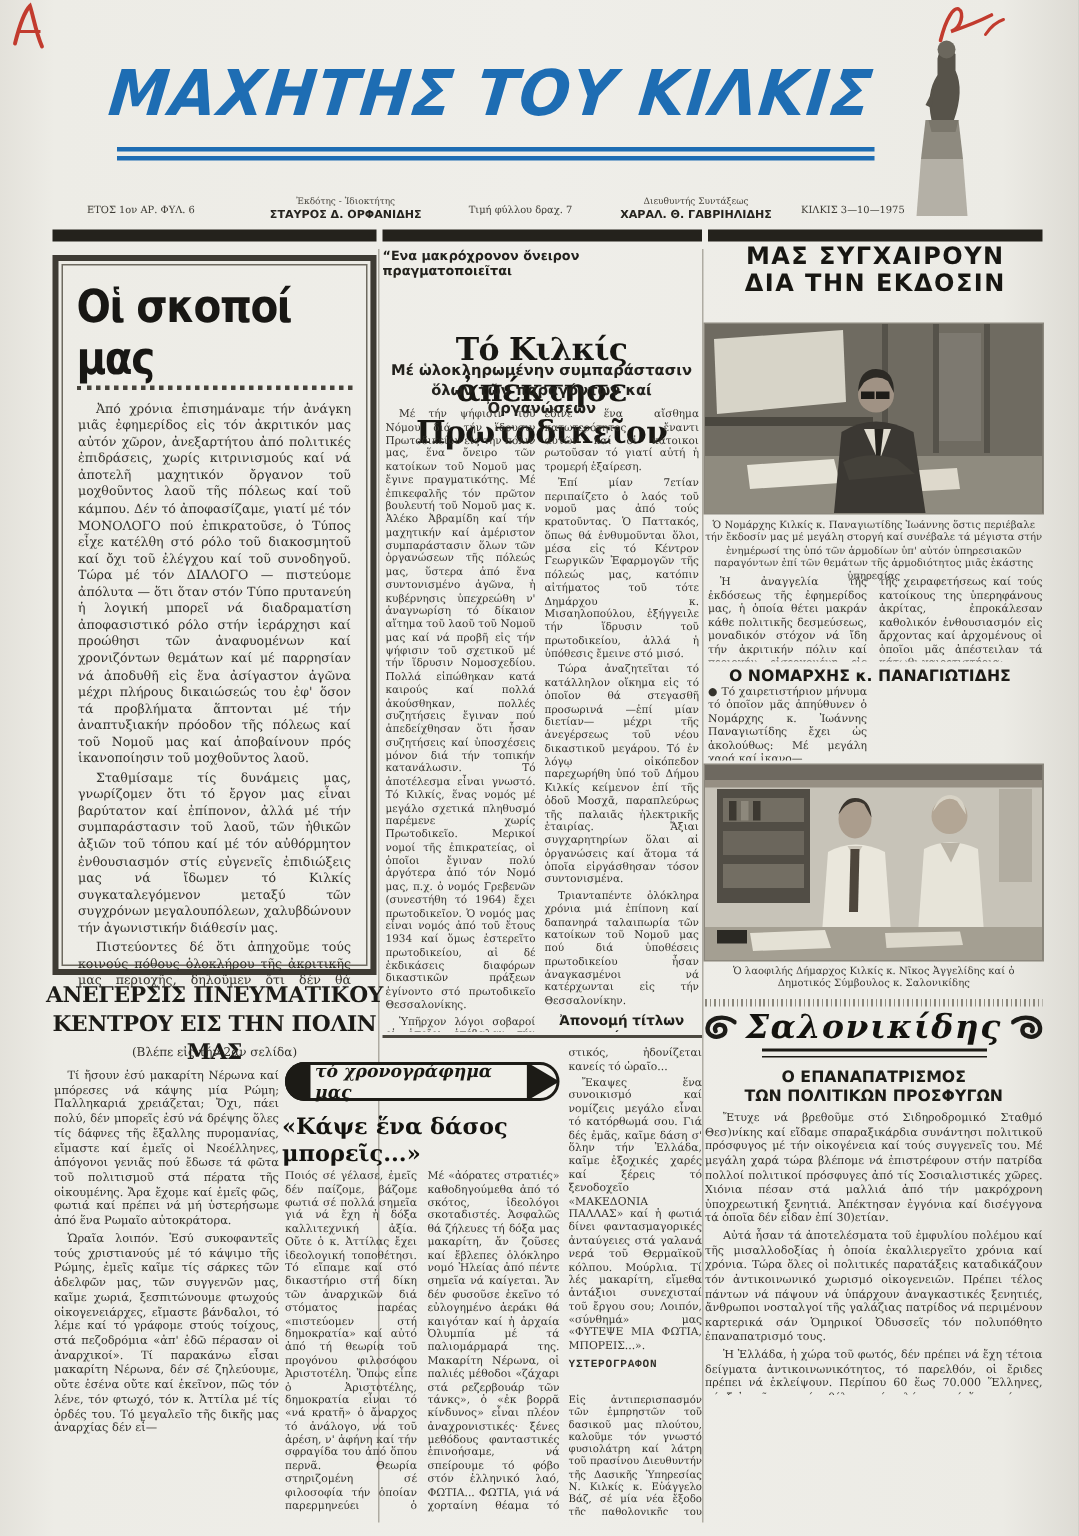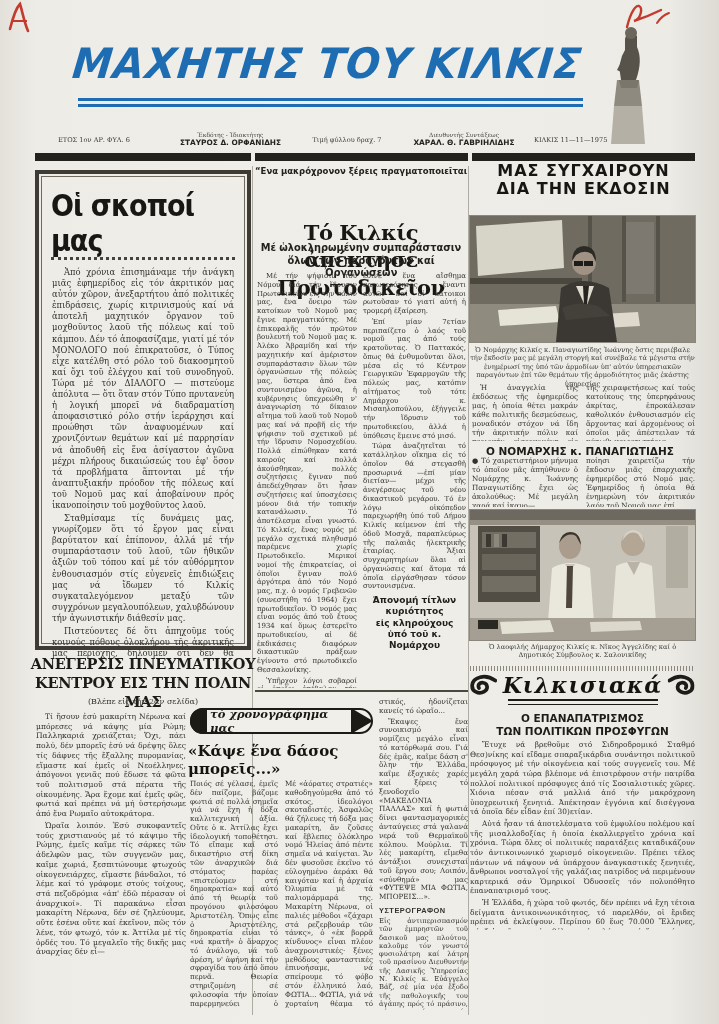--- a/index.html
+++ b/index.html
@@ -74,22 +74,22 @@
   .chron-col p{margin:0 0 2px;text-indent:9px;}
   .chron-col1{left:36px;top:712px;width:150px;height:296px;font-size:7.6px;line-height:1.28;}
   .pen-box{left:190px;top:708px;width:183px;height:26px;border:2px solid #1c1b16;border-radius:13px;
     box-sizing:border-box;background:#f0efe9;}
   .pen-cap{position:absolute;left:-2px;top:-2px;width:17px;height:26px;background:#1c1b16;border-radius:13px 0 0 13px;}
   .pen-nib{position:absolute;right:-2px;top:-2px;width:22px;height:26px;background:#1c1b16;
     clip-path:polygon(0 0,100% 50%,0 100%);}
   .pen-label{position:absolute;left:18px;right:22px;top:0;bottom:0;display:flex;align-items:center;justify-content:center;
     font-style:italic;font-weight:bold;font-size:11.5px;color:#191812;}
   .chron-title{left:188px;top:742px;width:186px;text-align:left;font-weight:bold;font-size:15px;color:#14130f;}
-  .ps-label{font-family:Liberation Sans, sans-serif;font-weight:bold;font-size:7.4px;letter-spacing:0.5px;
-    text-indent:0 !important;margin:4px 0 2px !important;}
+  .ps-label{font-family:Liberation Mono, monospace;font-weight:bold;font-size:7.4px;letter-spacing:0.5px;
+    text-indent:0 !important;margin:4px 0 14px !important;}
 </style>
 </head>
 <body>
 
 <div class="page">
 
   <svg class="abs" style="left:4px;top:0;" width="30" height="34" viewBox="0 0 30 34">
     <path d="M6,29 C10,13 14,6 16,4 C18,10 20,22 24,31" stroke="#c23b2e" stroke-width="2.6" fill="none" stroke-linecap="round"></path>
     <path d="M9,21 L23,21" stroke="#c23b2e" stroke-width="2" fill="none"></path>
   </svg>
@@ -114,21 +114,21 @@
   <div class="abs info-cell" style="left:58px;width:102px;">ΕΤΟΣ 1ον ΑΡ. ΦΥΛ. 6</div>
   <div class="abs info-cell info-two" style="left:168px;width:125px;">
     <span class="info-role">Ἐκδότης - Ἰδιοκτήτης</span>
     <span class="info-name">ΣΤΑΥΡΟΣ Δ. ΟΡΦΑΝΙΔΗΣ</span>
   </div>
   <div class="abs info-cell" style="left:303px;width:88px;text-align:center;">Τιμή φύλλου δραχ. 7</div>
   <div class="abs info-cell info-two" style="left:398px;width:132px;">
     <span class="info-role">Διευθυντής Συντάξεως</span>
     <span class="info-name">ΧΑΡΑΛ. Θ. ΓΑΒΡΙΗΛΙΔΗΣ</span>
   </div>
-  <div class="abs info-cell" style="left:534px;width:90px;">ΚΙΛΚΙΣ 11—11—1975</div>
+  <div class="abs info-cell" style="left:534px;width:90px;">ΚΙΛΚΙΣ 3—10—1975</div>
 
   <div class="abs black-bar" style="left:35px;width:216px;"></div>
   <div class="abs black-bar" style="left:255px;width:213px;"></div>
   <div class="abs black-bar" style="left:472px;width:223px;"></div>
 
   <div class="abs vrule" style="left:252px;top:166px;height:849px;"></div>
   <div class="abs vrule" style="left:468px;top:166px;height:849px;"></div>
 
   <div class="abs goals-box">
     <div class="goals-title">Οἱ σκοποί μας</div>
@@ -138,33 +138,34 @@
       <p>Σταθμίσαμε τίς δυνάμεις μας, γνωρίζομεν ὅτι τό ἔργον μας εἶναι βαρύτατον καί ἐπίπονον, ἀλλά μέ τήν συμπαράστασιν τοῦ λαοῦ, τῶν ἠθικῶν ἀξιῶν τοῦ τόπου καί μέ τόν αὐθόρμητον ἐνθουσιασμόν στίς εὐγενεῖς ἐπιδιώξεις μας νά ἴδωμεν τό Κιλκίς συγκαταλεγόμενον μεταξύ τῶν συγχρόνων μεγαλουπόλεων, χαλυβδώνουν τήν ἀγωνιστικήν διάθεσίν μας.</p>
       <p>Πιστεύοντες δέ ὅτι ἀπηχοῦμε τούς κοινούς πόθους ὁλοκλήρου τῆς ἀκριτικῆς μας περιοχῆς, δηλοῦμεν ὅτι δέν θά ὀρρωδήσωμε πρό οὐδενός ὅταν μαχόμεθα διά τήν πρόοδον, τό δίκαιον καί τήν Πατρίδα.</p>
 
     </div>
   </div>
 
   <div class="abs aneg-title pre">ΑΝΕΓΕΡΣΙΣ ΠΝΕΥΜΑΤΙΚΟΥ
 ΚΕΝΤΡΟΥ ΕΙΣ ΤΗΝ ΠΟΛΙΝ ΜΑΣ</div>
   <div class="abs aneg-note">(Βλέπε εἰς τήν 2αν σελίδα)</div>
 
-  <div class="abs court-kicker">“Ενα μακρόχρονον ξέρεις πραγματοποιεῖται</div>
+  <div class="abs court-kicker">“Ενα μακρόχρονον ὄνειρον πραγματοποιεῖται</div>
   <div class="abs court-title pre">Τό Κιλκίς ἀπέκτησε
 Πρωτοδικεῖον</div>
   <div class="abs court-subhead">Μέ ὡλοκληρωμένην συμπαράστασιν ὅλων τῶν παραγόντων καί Ὀργανώσεων</div>
 
   <div class="abs court-col body-text" style="left:257px;width:100px;">
     <p>Μέ τήν ψήφισιν τοῦ Νόμου διά τήν ἵδρυσιν Πρωτοδικείου εἰς τήν πόλιν μας, ἕνα ὄνειρο τῶν κατοίκων τοῦ Νομοῦ μας ἔγινε πραγματικότης. Μέ ἐπικεφαλῆς τόν πρῶτον βουλευτή τοῦ Νομοῦ μας κ. Ἀλέκο Ἀβραμίδη καί τήν μαχητικήν καί ἀμέριστον συμπαράστασιν ὅλων τῶν ὀργανώσεων τῆς πόλεώς μας, ὕστερα ἀπό ἕνα συντονισμένο ἀγῶνα, ἡ κυβέρνησις ὑπεχρεώθη ν' ἀναγνωρίση τό δίκαιον αἴτημα τοῦ λαοῦ τοῦ Νομοῦ μας καί νά προβῆ εἰς τήν ψήφισιν τοῦ σχετικοῦ μέ τήν ἵδρυσιν Νομοσχεδίου. Πολλά εἰπώθηκαν κατά καιρούς καί πολλά ἀκούσθηκαν, πολλές συζητήσεις ἔγιναν πού ἀπεδείχθησαν ὅτι ἦσαν συζητήσεις καί ὑποσχέσεις μόνον διά τήν τοπικήν κατανάλωσιν. Τό ἀποτέλεσμα εἶναι γνωστό. Τό Κιλκίς, ἕνας νομός μέ μεγάλο σχετικά πληθυσμό παρέμενε χωρίς Πρωτοδικεῖο. Μερικοί νομοί τῆς ἐπικρατείας, οἱ ὁποῖοι ἔγιναν πολύ ἀργότερα ἀπό τόν Νομό μας, π.χ. ὁ νομός Γρεβενῶν (συνεστήθη τό 1964) ἔχει πρωτοδικεῖον. Ὁ νομός μας εἶναι νομός ἀπό τοῦ ἔτους 1934 καί ὅμως ἐστερεῖτο πρωτοδικείου, αἱ δέ ἐκδικάσεις διαφόρων δικαστικῶν πράξεων ἐγίνοντο στό πρωτοδικεῖο Θεσσαλονίκης.</p>
     <p>Ὑπῆρχον λόγοι σοβαροί οἱ ὁποῖοι ἐπέβαλαν τήν ἵδρυσιν αὐτοῦ. Ἦταν τρομερό γιά ἕναν πτωχό κάτοικο ἑνός ἀκριτικοῦ χωριοῦ τοῦ νομοῦ μας, ὁ ὁποῖος ἐπρόκειτο νά ἐμφανισθῆ στό δικαστήριο, νά κάνη ἕνα κουραστικό ταξίδι γιά νά κατεβῆ στήν Θεσσαλονίκη. Ἐκ τῶν 52 νομῶν τῆς χώρας μας ὁ μόνος νομός πού δέν εἶχε πρωτοδικεῖο ἦταν ὁ νομός μας.</p>
   </div>
   <div class="abs court-col body-text" style="left:363px;width:103px;">
     <p class="lead-frag" style="text-indent:0;">ἔδινε ἕνα αἴσθημα κατωτερότητος ἔναντι αὐτῶν καί οἱ κάτοικοι ρωτοῦσαν τό γιατί αὐτή ἡ τρομερή ἐξαίρεση.</p>
     <p>Ἐπί μίαν 7ετίαν περιπαίζετο ὁ λαός τοῦ νομοῦ μας ἀπό τούς κρατοῦντας. Ὁ Παττακός, ὅπως θά ἐνθυμοῦνται ὅλοι, μέσα εἰς τό Κέντρον Γεωργικῶν Ἐφαρμογῶν τῆς πόλεώς μας, κατόπιν αἰτήματος τοῦ τότε Δημάρχου κ. Μισαηλοπούλου, ἐξήγγειλε τήν ἵδρυσιν τοῦ πρωτοδικείου, ἀλλά ἡ ὑπόθεσις ἔμεινε στό μισό.</p>
     <p>Τώρα ἀναζητεῖται τό κατάλληλον οἴκημα εἰς τό ὁποῖον θά στεγασθῆ προσωρινά —ἐπί μίαν διετίαν— μέχρι τῆς ἀνεγέρσεως τοῦ νέου δικαστικοῦ μεγάρου. Τό ἐν λόγῳ οἰκόπεδον παρεχωρήθη ὑπό τοῦ Δήμου Κιλκίς κείμενον ἐπί τῆς ὁδοῦ Μοσχᾶ, παραπλεύρως τῆς παλαιᾶς ἠλεκτρικῆς ἑταιρίας. Ἄξιαι συγχαρητηρίων ὅλαι αἱ ὀργανώσεις καί ἄτομα τά ὁποῖα εἰργάσθησαν τόσον συντονισμένα.</p>
+    <p>Τριανταπέντε ὁλόκληρα χρόνια μιά ἐπίπονη καί δαπανηρά ταλαιπωρία τῶν κατοίκων τοῦ Νομοῦ μας πού διά ὑποθέσεις πρωτοδικείου ἦσαν ἀναγκασμένοι νά κατέρχωνται εἰς τήν Θεσσαλονίκην.</p>
     <div class="grant-subhead pre">Ἀπονομή τίτλων
 κυριότητος
 εἰς κληρούχους
 ὑπό τοῦ κ. Νομάρχου</div>
 
   </div>
   <div class="abs mid-hrule"></div>
 
   <div class="abs congrats-title pre">ΜΑΣ ΣΥΓΧΑΙΡΟΥΝ
 ΔΙΑ ΤΗΝ ΕΚΔΟΣΙΝ</div>
@@ -197,24 +198,20 @@
     <p>Ἡ ἀναγγελία τῆς ἐκδόσεως τῆς ἐφημερίδος μας, ἡ ὁποία θέτει μακράν κάθε πολιτικῆς δεσμεύσεως, μοναδικόν στόχον νά ἴδη τήν ἀκριτικήν πόλιν καί περιοχήν εἰσερχομένη εἰς τήν λεωφόρον</p>
   </div>
   <div class="abs rc-col body-text" style="left:586px;top:384px;width:109px;height:57px;">
     <p style="text-indent:0;">τῆς χειραφετήσεως καί τούς κατοίκους της ὑπερηφάνους ἀκρίτας, ἐπροκάλεσαν καθολικόν ἐνθουσιασμόν εἰς ἄρχοντας καί ἀρχομένους οἱ ὁποῖοι μᾶς ἀπέστειλαν τά κάτωθι χαιρετιστήρια:</p>
   </div>
 
   <div class="abs nomarch-head">Ο ΝΟΜΑΡΧΗΣ κ. ΠΑΝΑΓΙΩΤΙΔΗΣ</div>
 
   <div class="abs rc-col body-text" style="left:472px;top:457px;width:106px;height:50px;">
     <p style="text-indent:0;">● Τό χαιρετιστήριον μήνυμα τό ὁποῖον μᾶς ἀπηύθυνεν ὁ Νομάρχης κ. Ἰωάννης Παναγιωτίδης ἔχει ὡς ἀκολούθως: Μέ μεγάλη χαρά καί ἱκανο—</p>
-  </div>
-  <div class="abs rc-col body-text" style="left:586px;top:457px;width:109px;height:50px;">
-    <p style="text-indent:0;">ποίησι χαιρετίζω τήν ἔκδοσιν μιᾶς ἐπαρχιακῆς ἐφημερίδος στό Νομό μας. Ἐφημερίδος ἡ ὁποία θά ἐνημερώνη τόν ἀκριτικόν λαόν τοῦ Νομοῦ μας ἐπί</p>
-
   </div>
 
   <div class="abs photo-frame" style="left:470px;top:510px;width:225px;height:130px;">
     <svg width="225" height="130" viewBox="0 0 225 130">
       <rect width="225" height="130" fill="#c7c3b8"></rect>
       <rect y="0" width="225" height="10" fill="#6e6960"></rect>
       <rect y="10" width="225" height="5" fill="#968f83"></rect>
       <rect x="8" y="16" width="62" height="76" fill="#514d45"></rect>
       <rect x="12" y="22" width="54" height="16" fill="#736e63"></rect>
       <rect x="12" y="44" width="54" height="16" fill="#6b665c"></rect>
@@ -239,21 +236,21 @@
     </svg>
   </div>
   <div class="abs caption" style="left:470px;top:643px;width:225px;">Ὁ λαοφιλής Δήμαρχος Κιλκίς κ. Νῖκος Ἀγγελίδης καί ὁ Δημοτικός Σύμβουλος κ. Σαλονικίδης</div>
 
   <div class="abs hatch"></div>
   <div class="abs kil-wrap">
     <div class="kil-row">
       <svg width="34" height="26" viewBox="0 0 36 28">
         <path d="M34,8 C20,-2 4,4 3,14 C2,23 12,27 19,23 C25,20 24,12 18,11 C13,10 10,14 12,18" fill="none" stroke="#1d1c18" stroke-width="5" stroke-linecap="round"></path>
       </svg>
-      <span class="kil-word">Κιλκισιακά</span>
+      <span class="kil-word">Σαλονικίδης</span>
       <svg width="34" height="26" viewBox="0 0 36 28" style="transform:scaleX(-1);">
         <path d="M34,8 C20,-2 4,4 3,14 C2,23 12,27 19,23 C25,20 24,12 18,11 C13,10 10,14 12,18" fill="none" stroke="#1d1c18" stroke-width="5" stroke-linecap="round"></path>
       </svg>
     </div>
     <div class="kil-underline"></div>
   </div>
   <div class="abs epan-head pre">Ο ΕΠΑΝΑΠΑΤΡΙΣΜΟΣ
 ΤΩΝ ΠΟΛΙΤΙΚΩΝ  ΠΡΟΣΦΥΓΩΝ</div>
   <div class="abs kil-body body-text">
     <p>Ἔτυχε νά βρεθοῦμε στό Σιδηροδρομικό Σταθμό Θεσ)νίκης καί εἴδαμε σπαραξικάρδια συνάντησι πολιτικοῦ πρόσφυγος μέ τήν οἰκογένεια καί τούς συγγενεῖς του. Μέ μεγάλη χαρά τώρα βλέπομε νά ἐπιστρέφουν στήν πατρίδα πολλοί πολιτικοί πρόσφυγες ἀπό τίς Σοσιαλιστικές χῶρες. Χιόνια πέσαν στά μαλλιά ἀπό τήν μακρόχρονη ὑποχρεωτική ξενητιά. Ἀπέκτησαν ἐγγόνια καί δισέγγονα τά ὁποῖα δέν εἶδαν ἐπί 30)ετίαν.</p>

